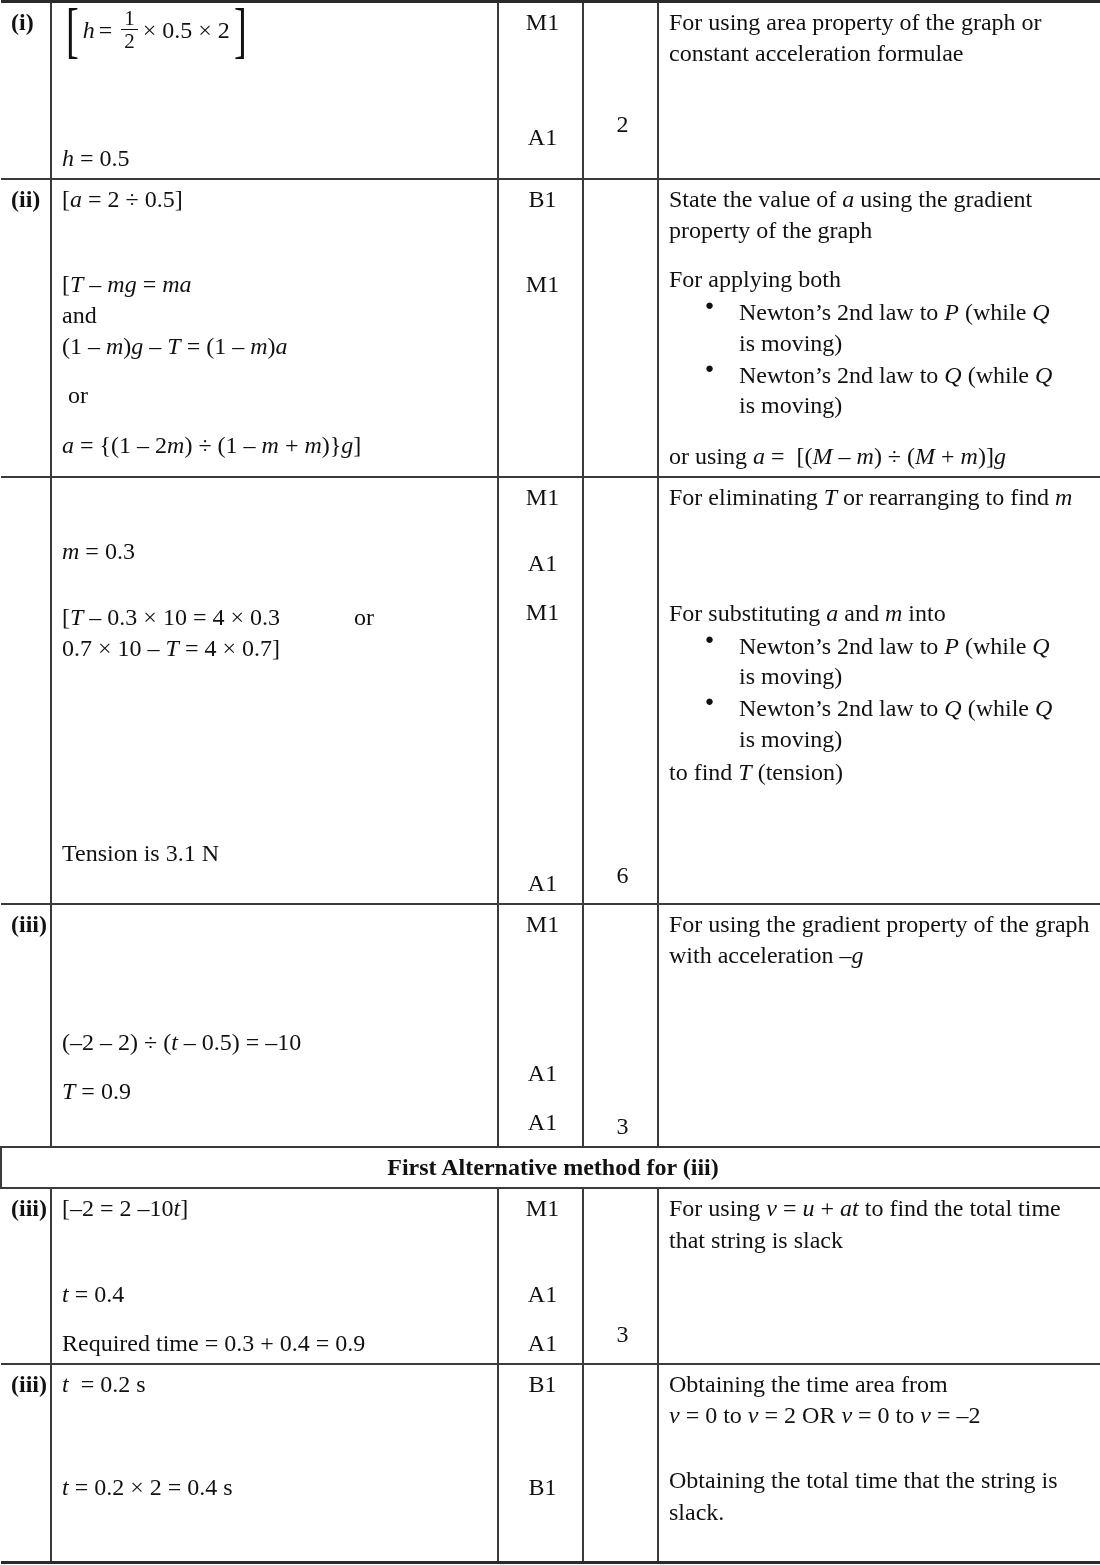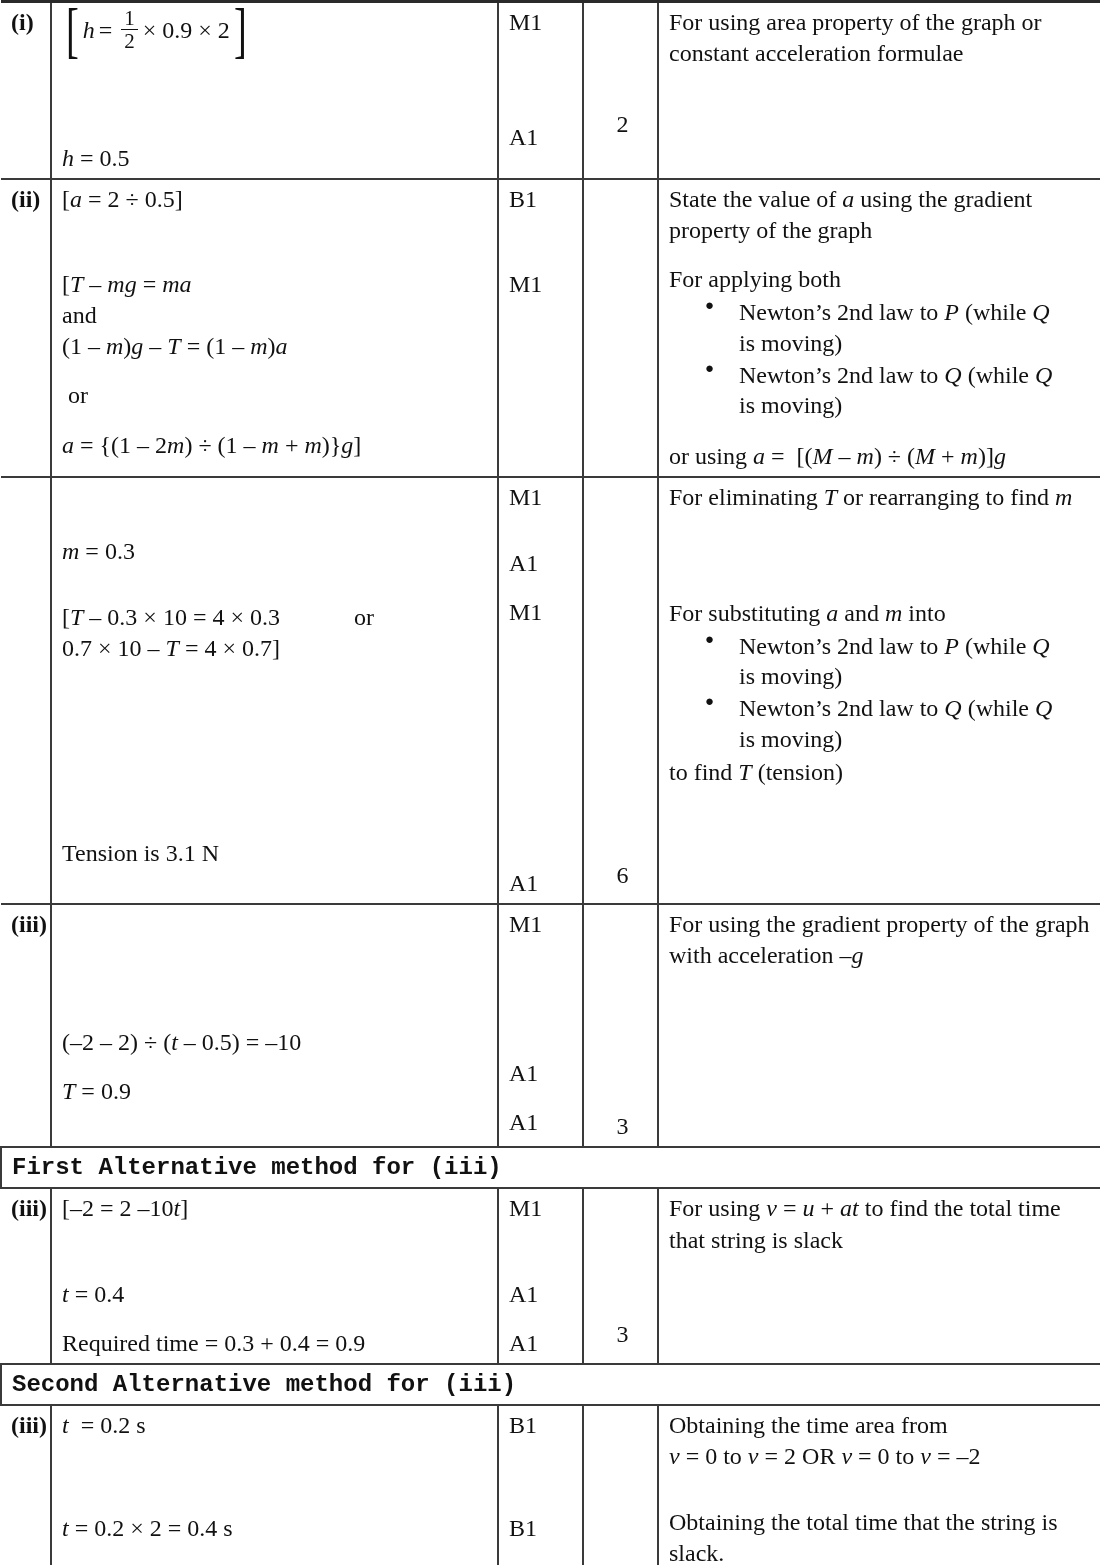--- a/index.html
+++ b/index.html
@@ -56,45 +56,45 @@
   
   .part {
     font-weight: bold;
     text-align: left;
     padding-left: 4px;
     padding-right: 2px;
     font-size: 23px;
     white-space: nowrap;
   }
   .mark {
+    text-align: center;
     padding-left: 0;
     padding-right: 0;
     white-space: nowrap;
   }
   .tot {
     text-align: center;
     padding-left: 0;
     padding-right: 0;
     white-space: nowrap;
   }
   .work { padding-left: 12px; }
   .note { padding-left: 14px; margin-top: 35px; }
 
   .thick-top { border-top: 4px double #2a2a2a; }
   .thick-bot { border-bottom: 4px double #2a2a2a; }
 
   .alt-header {
-    text-align: left;
+    text-align: center;
     font-weight: bold;
     font-size: 25px;
     padding-top: 12px;
     padding-bottom: 12px;
     border-left: none;
     border-right: none;
-    font-family: Liberation Mono, monospace;
   }
 
   
   i, .it { font-style: italic; }
 
   
   .bracketed {
     display: inline-flex;
     align-items: center;
     font-size: 24px;
@@ -167,21 +167,21 @@
 
     <td class="work">
       <div class="bracketed">
         <span class="bk">[</span>
         <span class="it">h</span>
         <span style="padding:0 4px">=</span>
         <span class="frac">
           <span class="num">1</span>
           <span class="den">2</span>
         </span>
-        <span>× 0.9 × 2</span>
+        <span>× 0.5 × 2</span>
         <span class="bk">]</span>
       </div>
       <div class="gap-xl"></div>
       <div><span class="it">h</span> = 0.5</div>
     </td>
 
     <td class="mark">
       <div>M1</div>
       <div class="gap-xl"></div>
       <div>A1</div>
@@ -341,23 +341,20 @@
       <div class="gap-lg"></div>
       <div class="gap-sm"></div>
       <div>3</div>
     </td>
 
     <td class="note edge-r">
       <div>For using <span class="it">v</span> = <span class="it">u</span> + <span class="it">at</span> to find the total time that string is slack</div>
     </td>
   </tr>
 
-  <tr>
-    <td class="alt-header thick-top thick-bot" colspan="5">Second Alternative method for (iii)</td>
-  </tr>
 
   <tr>
     <td class="part edge-l">(iii)</td>
 
     <td class="work">
       <div><span class="it">t</span>&nbsp; = 0.2 s</div>
       <div class="gap-lg"></div>
       <div class="gap-sm"></div>
       <div><span class="it">t</span> = 0.2 × 2 = 0.4 s</div>
       <div class="gap-lg"></div>

